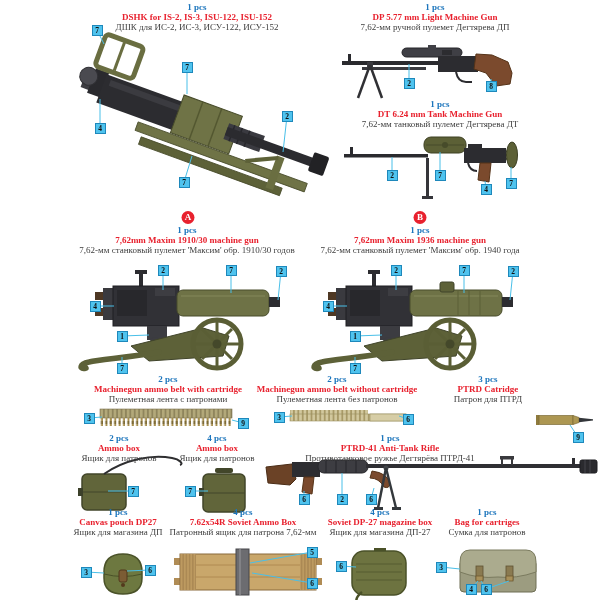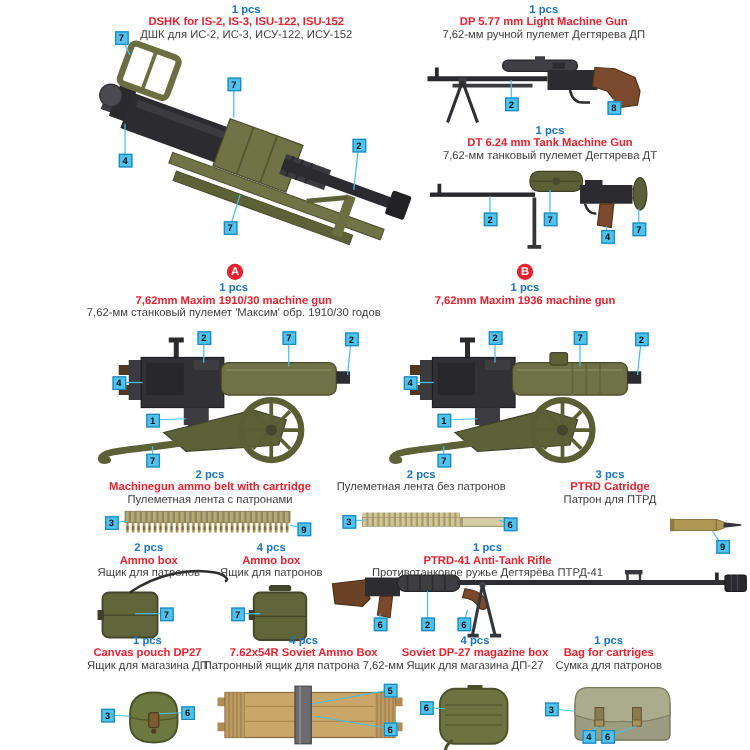--- a/index.html
+++ b/index.html
@@ -1,17 +1,17 @@
 <!DOCTYPE html>
 <html><head>
 <meta charset="utf-8">
 <style>
   html,body{margin:0;padding:0;background:#ffffff;}
   #stage{position:relative;width:600px;height:600px;background:#fff;overflow:hidden;
-         font-family:Liberation Sans, sans-serif;}
+         font-family:Liberation Serif, serif;}
   .label{position:absolute;transform:translateX(-50%);text-align:center;white-space:nowrap;line-height:10px;z-index:3;}
   .pcs{color:#1c75bc;font-weight:700;font-size:9px;}
   .en{color:#e8212e;font-weight:700;font-size:9px;}
   .ru{color:#3d3d3d;font-size:9px;text-align:center;}
   .badge{position:absolute;width:13px;height:13px;border-radius:50%;background:#e8212e;color:#fff;
          font-size:9px;font-weight:700;text-align:center;line-height:13px;transform:translateX(-50%);z-index:3;}
   .callout{position:absolute;width:11px;height:11px;background:#4fc3ee;border:1px solid #1e88bb;
            box-sizing:border-box;color:#111;font-size:7.5px;font-weight:700;text-align:center;
            line-height:9px;z-index:5;}
   .illus{position:absolute;z-index:1;}
@@ -74,29 +74,31 @@
   <div class="badge" style="left:188px;top:211px">A</div>
   <div class="label" style="left:187px;top:225px">
     <div class="pcs">1 pcs</div>
     <div class="en">7,62mm Maxim 1910/30 machine gun</div>
     <div class="ru">7,62-мм станковый пулемет 'Максим' обр. 1910/30 годов</div>
   </div>
   <div class="badge" style="left:420px;top:211px">B</div>
   <div class="label" style="left:420px;top:225px">
     <div class="pcs">1 pcs</div>
     <div class="en">7,62mm Maxim 1936 machine gun</div>
+    <div class="ru">7,62-мм станковый пулемет 'Максим' обр. 1940 года</div>
   </div>
 
   <div class="label" style="left:168px;top:374px">
     <div class="pcs">2 pcs</div>
     <div class="en">Machinegun ammo belt with cartridge</div>
     <div class="ru">Пулеметная лента с патронами</div>
   </div>
   <div class="label" style="left:337px;top:374px">
     <div class="pcs">2 pcs</div>
+    <div class="en">Machinegun ammo belt without cartridge</div>
     <div class="ru">Пулеметная лента без патронов</div>
   </div>
   <div class="label" style="left:488px;top:374px">
     <div class="pcs">3 pcs</div>
     <div class="en">PTRD Catridge</div>
     <div class="ru">Патрон для ПТРД</div>
   </div>
 
   <div class="label" style="left:119px;top:433px">
     <div class="pcs">2 pcs</div>

